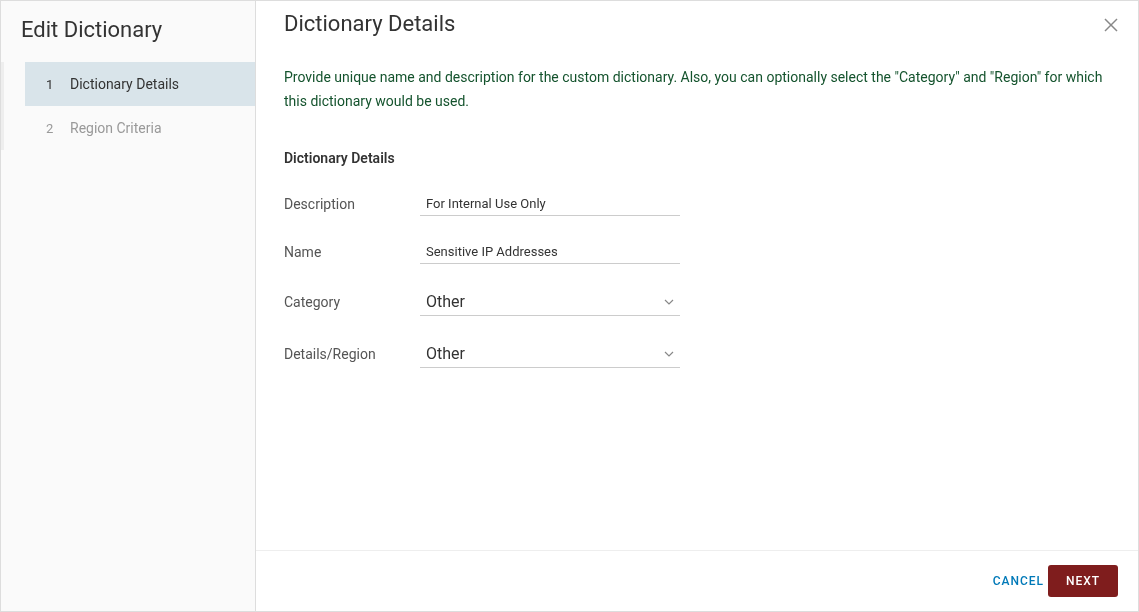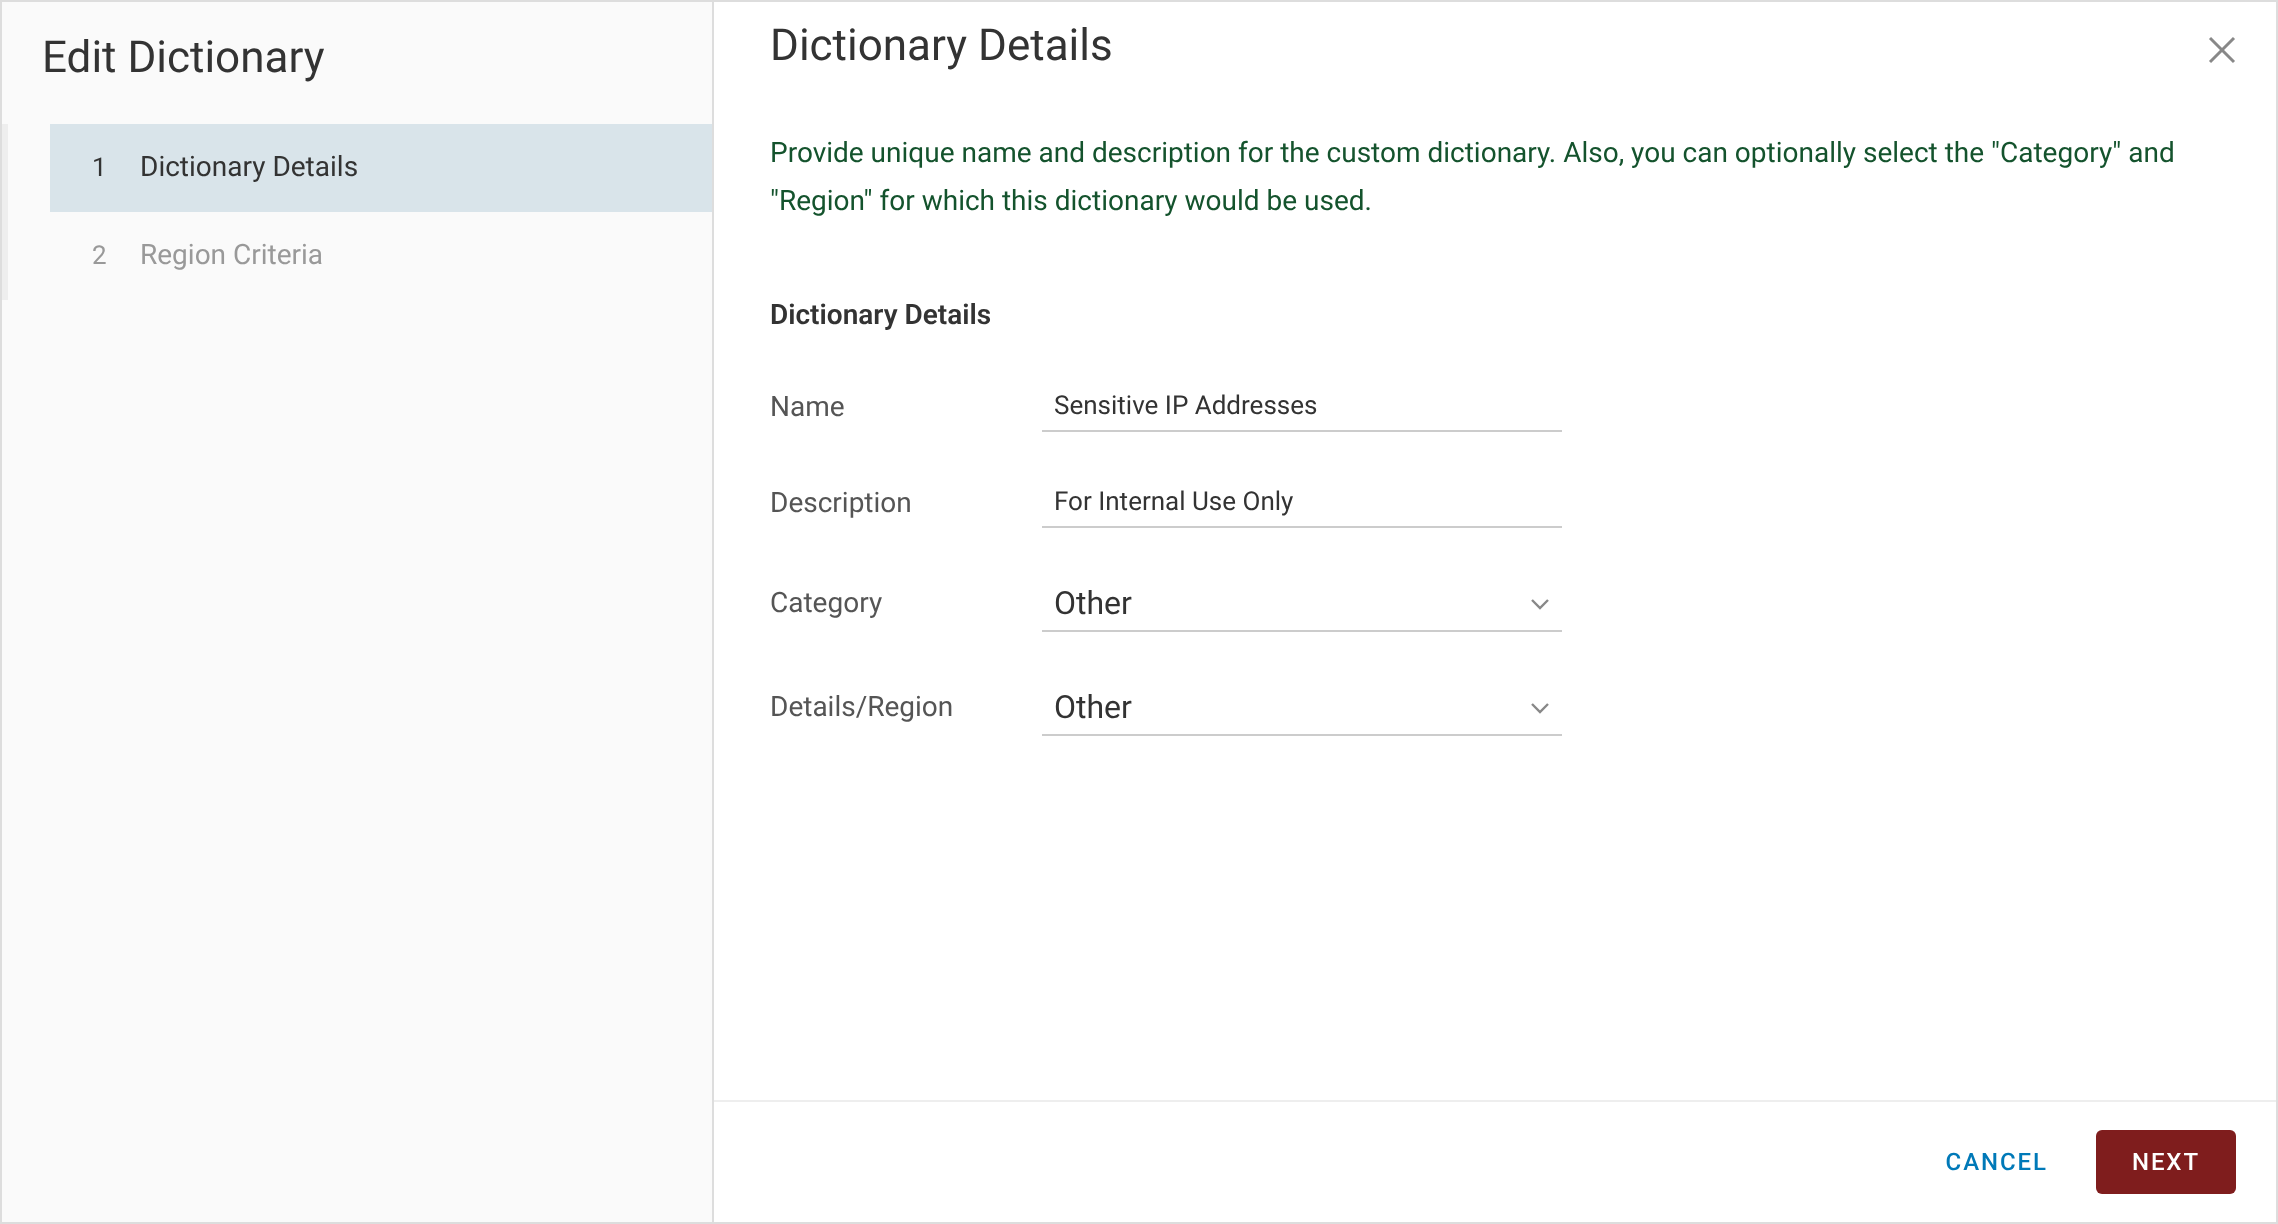--- a/index.html
+++ b/index.html
@@ -16,21 +16,21 @@
     }
     .dialog {
       width: 1139px;
       height: 612px;
       border: 1px solid #ddd;
       display: flex;
       flex-direction: row;
       position: relative;
     }
     .sidebar {
-      width: 356px;
+      width: 255px;
       border-right: 1px solid #ddd;
       background: #fafafa;
       display: flex;
       flex-direction: column;
       padding-top: 10px;
     }
     .sidebar-title {
       font-size: 22px;
       font-weight: 400;
       color: #333;
@@ -166,21 +166,20 @@
     .chevron svg {
       width: 10px;
       height: 10px;
     }
     .footer {
       border-top: 1px solid #eee;
       padding: 14px 20px;
       display: flex;
       justify-content: flex-end;
       align-items: center;
-      gap: 20px;
     }
     .btn-cancel {
       background: none;
       border: none;
       color: #0079b8;
       font-size: 12px;
       letter-spacing: 0.08em;
       font-weight: 500;
       cursor: pointer;
       padding: 8px 4px;
@@ -229,30 +228,30 @@
           </svg>
         </span>
       </div>
     </div>
 
     <div class="main-body">
       <div class="help-text">Provide unique name and description for the custom dictionary. Also, you can optionally select the "Category" and "Region" for which this dictionary would be used.</div>
       <div class="section-heading">Dictionary Details</div>
 
       <div class="form-row">
+        <div class="form-label">Description</div>
+        <div class="form-control-wrap">
+          <input type="text" class="text-input" value="For Internal Use Only" style="">
+        </div>
+      </div>
+
+      <div class="form-row">
         <div class="form-label">Name</div>
         <div class="form-control-wrap">
           <input type="text" class="text-input" value="Sensitive IP Addresses" style="">
-        </div>
-      </div>
-
-      <div class="form-row">
-        <div class="form-label">Description</div>
-        <div class="form-control-wrap">
-          <input type="text" class="text-input" value="For Internal Use Only" style="">
         </div>
       </div>
 
       <div class="form-row">
         <div class="form-label">Category</div>
         <div class="form-control-wrap">
           <div class="select-wrap">
             <span class="select-value">Other</span>
             <span class="chevron">
               <svg viewBox="0 0 10 10" fill="none" stroke="currentColor" stroke-width="1.2">

